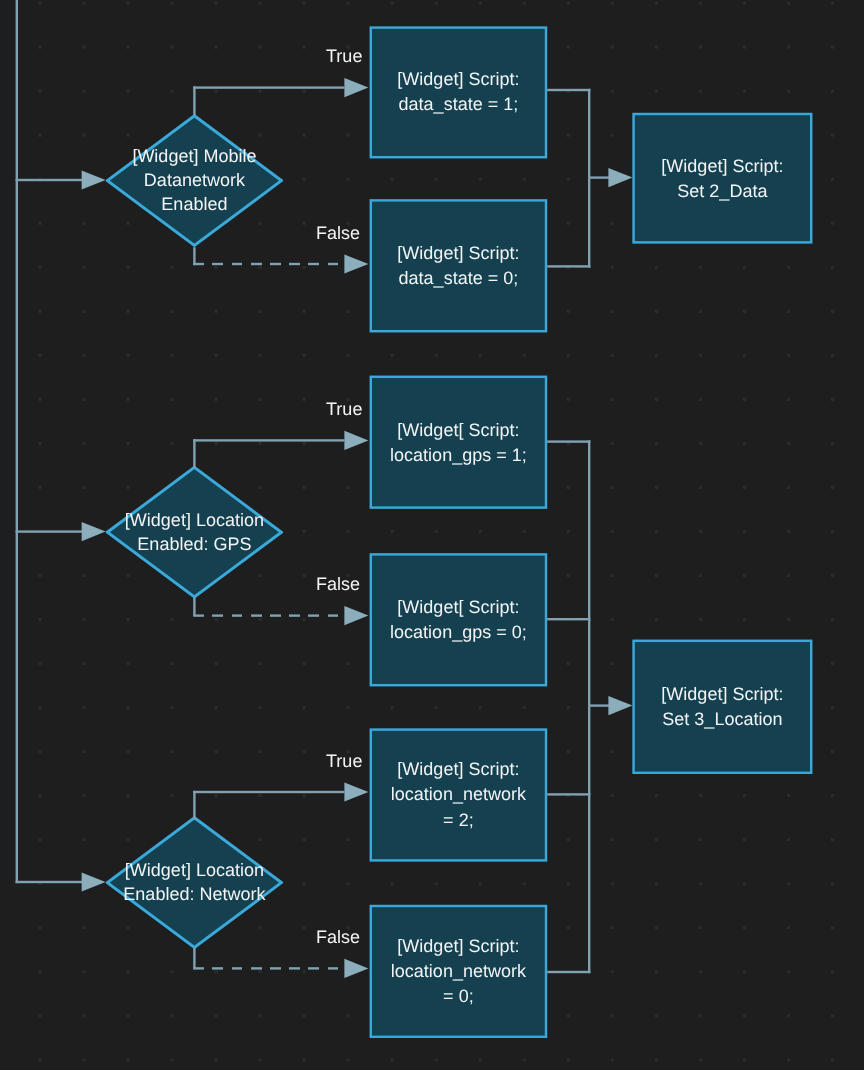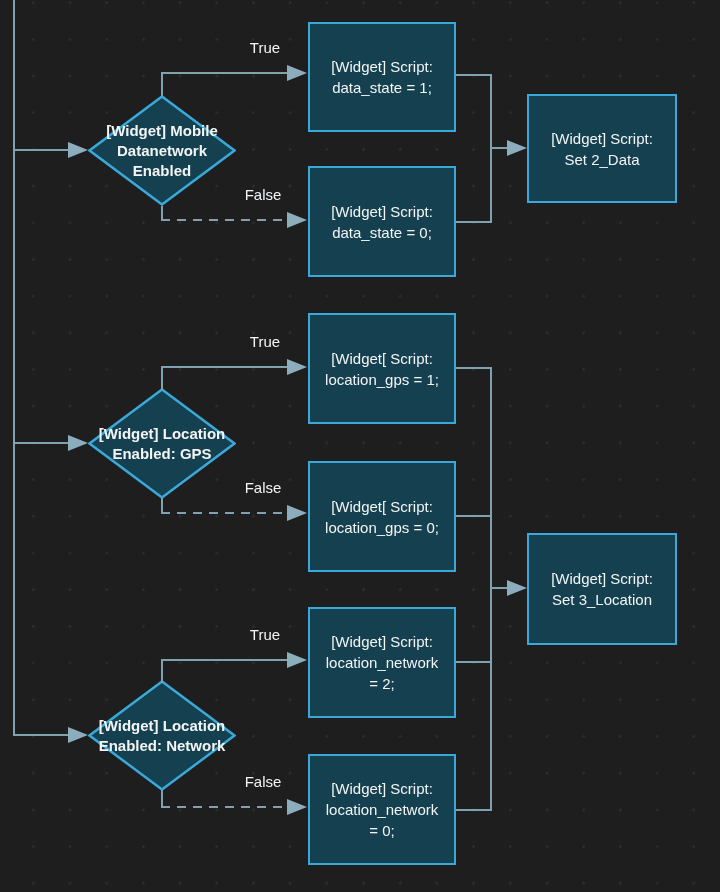--- a/index.html
+++ b/index.html
@@ -23,37 +23,37 @@
     color:#f2f4f5;
     font-size:15px;line-height:21px;
     white-space:pre-line;
   }
   .diamond{position:absolute;width:148px;height:111px;}
   .diamond svg{position:absolute;left:0;top:0;}
   .dlabel{
     position:absolute;left:-14px;right:-14px;top:0;bottom:0;
     display:flex;align-items:center;justify-content:center;
     text-align:center;color:#f2f4f5;
-    font-size:15px;line-height:20px;white-space:pre-line;font-weight:bold;
+    font-size:15px;line-height:20px;white-space:pre-line;
   }
   .hline{position:absolute;height:2px;background:#80a1b0;}
   .vline{position:absolute;width:2px;background:#80a1b0;}
   .dash{
     position:absolute;height:2px;
     background:repeating-linear-gradient(90deg,#80a1b0 0 9px,transparent 9px 16px);
   }
   .arrow{
     position:absolute;width:0;height:0;
     border-top:8px solid transparent;
     border-bottom:8px solid transparent;
     border-left:20px solid #8cadbb;
   }
   .edge-label{
     position:absolute;width:74px;
-    color:#f2f4f5;font-size:15px;text-align:center;
+    color:#f2f4f5;font-size:15px;text-align:right;
   }
 </style>
 </head>
 <body>
 
 <div id="canvas">
 
   <div class="vline" style="left:13px;top:0;height:736px;"></div>
 
   <div class="hline" style="left:13px;top:149px;width:57px;"></div>

